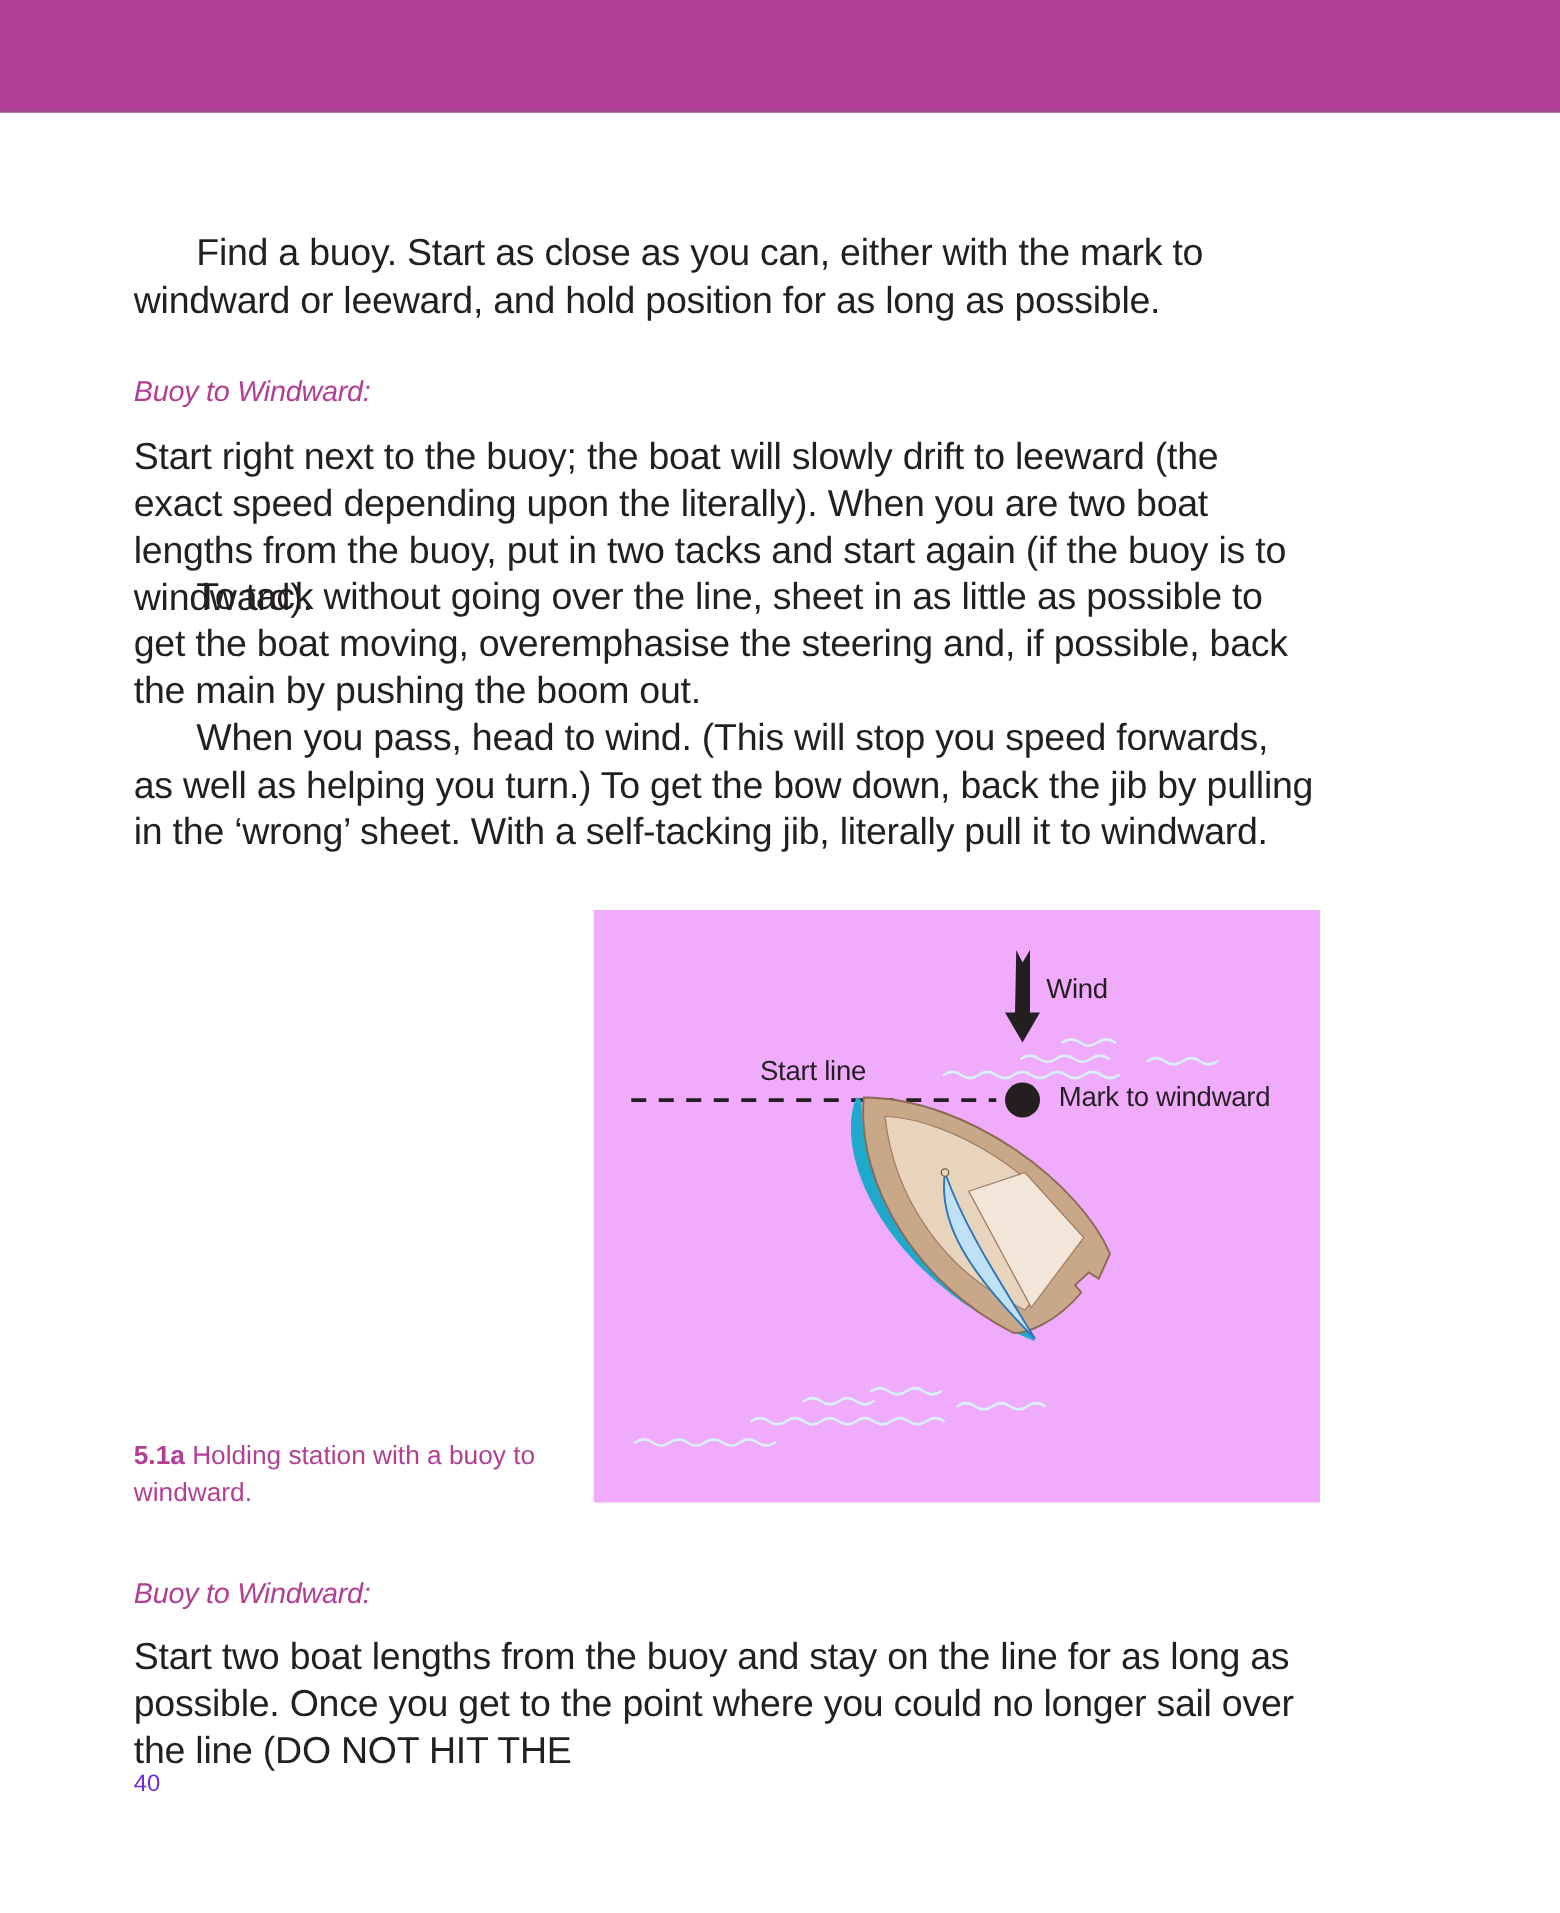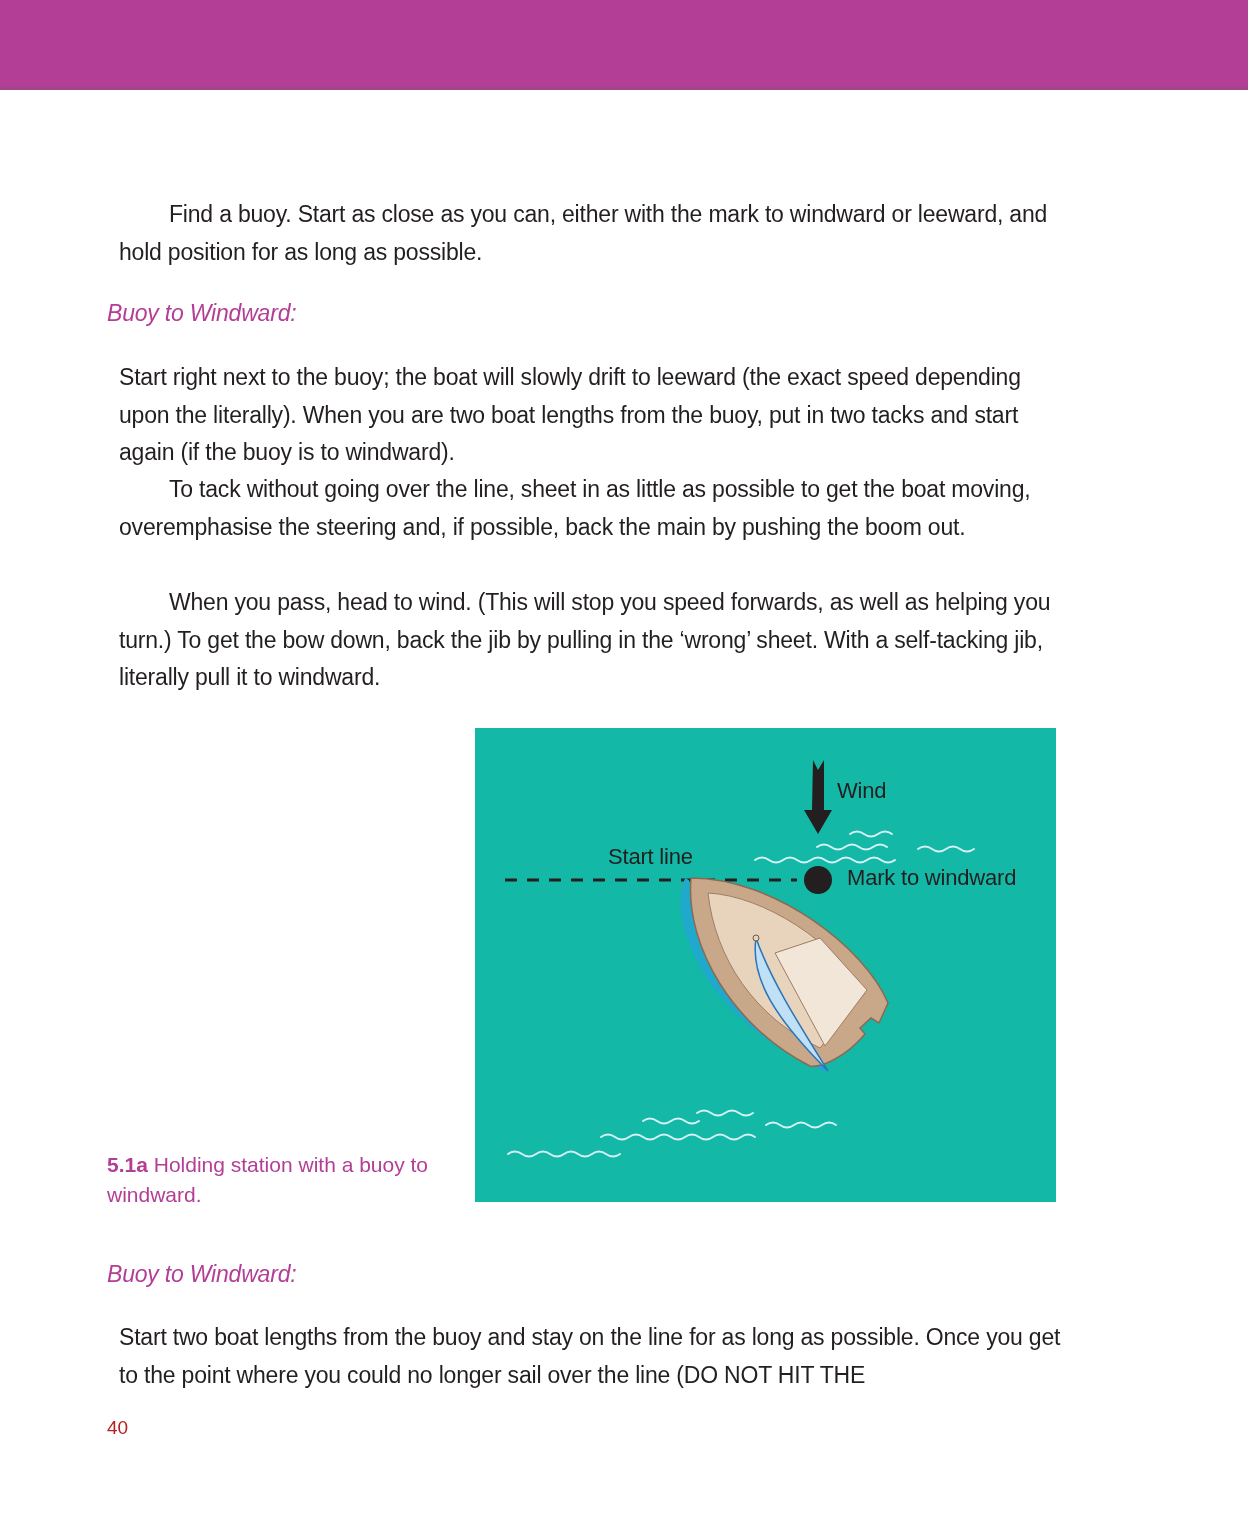--- a/index.html
+++ b/index.html
@@ -1,28 +1,28 @@
 <!DOCTYPE html>
 <html><head>
 <meta charset="utf-8">
 <style>
   html, body { margin:0; padding:0; }
   body { width:1248px; height:1530px; background:#ffffff; position:relative; overflow:hidden;
          font-family:"Liberation Sans", "DejaVu Sans", sans-serif; color:#231f20; }
   .top-band { position:absolute; left:0; top:0; width:1248px; height:90px; background:#b33e95; }
   .top-band::after { content:""; position:absolute; left:0; bottom:0; width:100%; height:3px; background:#a0468c; }
-  .para { position:absolute; left:107px; width:945px; font-size:23px; line-height:37.6px; letter-spacing:-0.2px; margin:12px; }
+  .para { position:absolute; left:107px; width:945px; font-size:30px; line-height:37.6px; letter-spacing:-0.2px; margin:0; }
   .indent { text-indent:50px; }
   .subhead { position:absolute; left:107px; font-size:23px; font-style:italic; color:#b33e95; margin:0; letter-spacing:-0.2px; }
-  .figure { position:absolute; left:475px; top:728px; width:581px; height:474px; background:#14b8a6; }
+  .figure { position:absolute; left:475px; top:728px; width:581px; height:474px; background:#f0abfc; }
   .figure svg { position:absolute; left:0; top:0; }
   .fig-label { position:absolute; font-size:22px; color:#231f20; letter-spacing:-0.2px; }
   .caption { position:absolute; left:107px; top:1150px; width:345px; font-size:21px; line-height:30px; color:#b33e95; }
   .caption b { font-weight:bold;text-align:center; }
-  .page-num { position:absolute; left:107px; top:1417px; font-size:19px; color:#b91c1c; }
+  .page-num { position:absolute; left:107px; top:1417px; font-size:19px; color:#6d28d9; }
 </style>
 </head>
 <body>
 
 <div class="top-band"></div>
 
 <p class="para indent" style="top:184px;">Find a buoy. Start as close as you can, either with the mark to windward or leeward, and hold position for as long as possible.</p>
 
 <p class="subhead" style="top:300px;">Buoy to Windward:</p>
 

